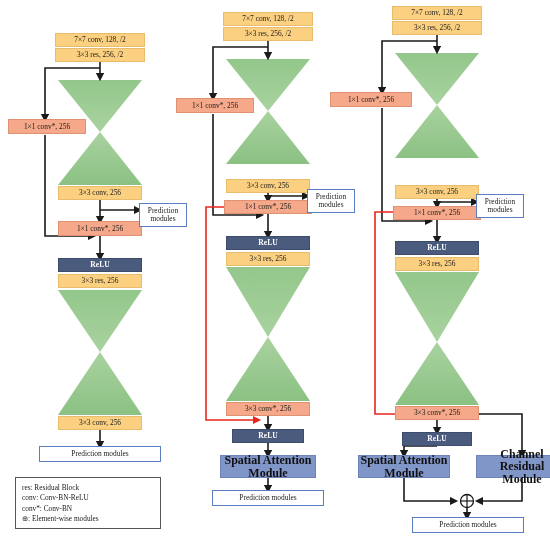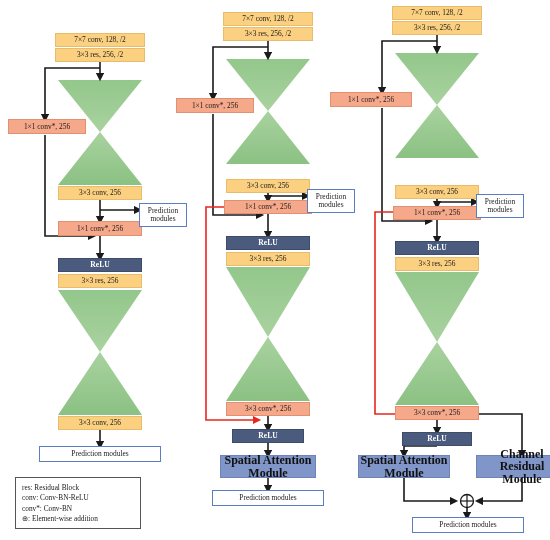--- a/index.html
+++ b/index.html
@@ -160,20 +160,20 @@
   <div class="node attn" style="left:476px;top:455px;width:92px;height:23px;flex-direction:column;">
     <span>Channel Residual</span>
     <span>Module</span>
   </div>
   <div class="node pred" style="left:412px;top:517px;width:112px;height:16px;">Prediction modules</div>
   <div class="node pred" style="left:476px;top:194px;width:48px;height:24px;flex-direction:column;">
     <span>Prediction</span>
     <span>modules</span>
   </div>
 
-  <div class="legend" style="left:15px;top:477px;width:126px;height:52px;">
+  <div class="legend" style="left:15px;top:477px;width:146px;height:52px;">
     <div>res: Residual Block</div>
     <div>conv: Conv-BN-ReLU</div>
     <div>conv*: Conv-BN</div>
-    <div>⊕: Element-wise addition</div>
+    <div>⊕: Element-wise modules</div>
   </div>
 
 </div>
 
 </body></html>

